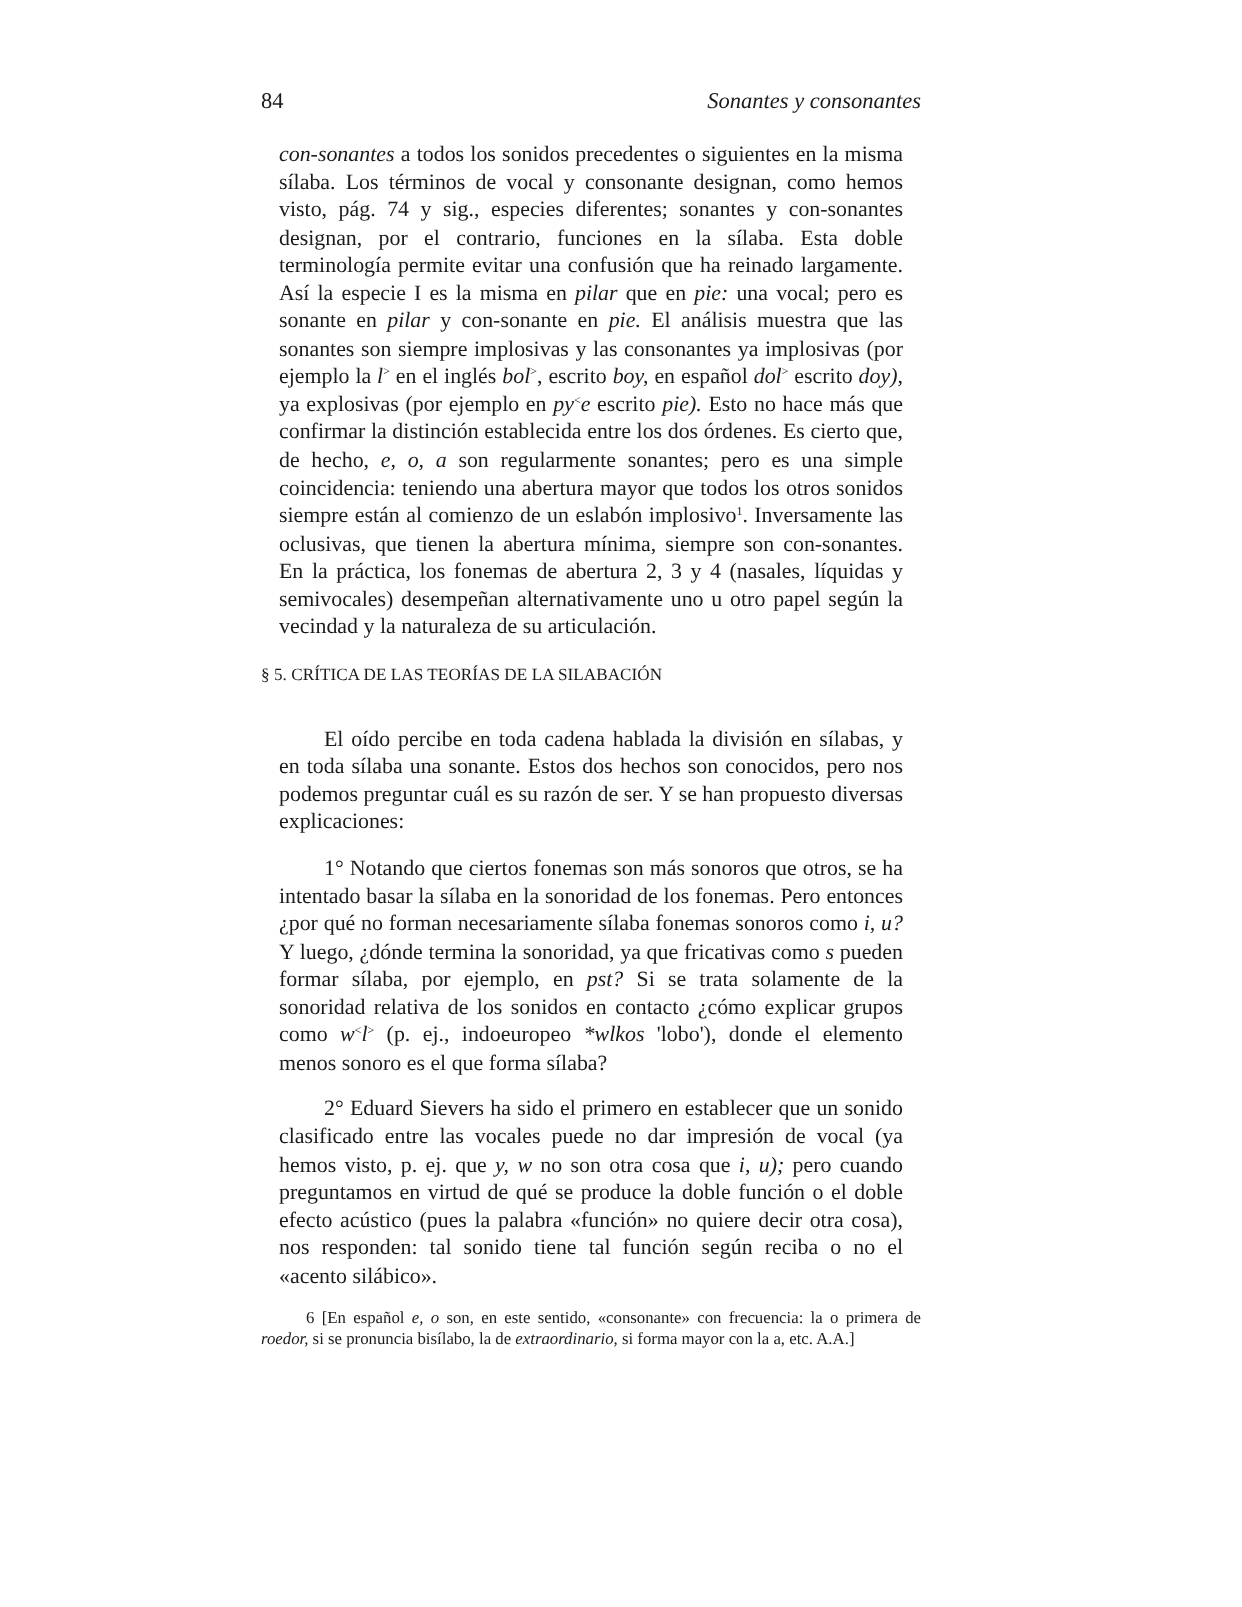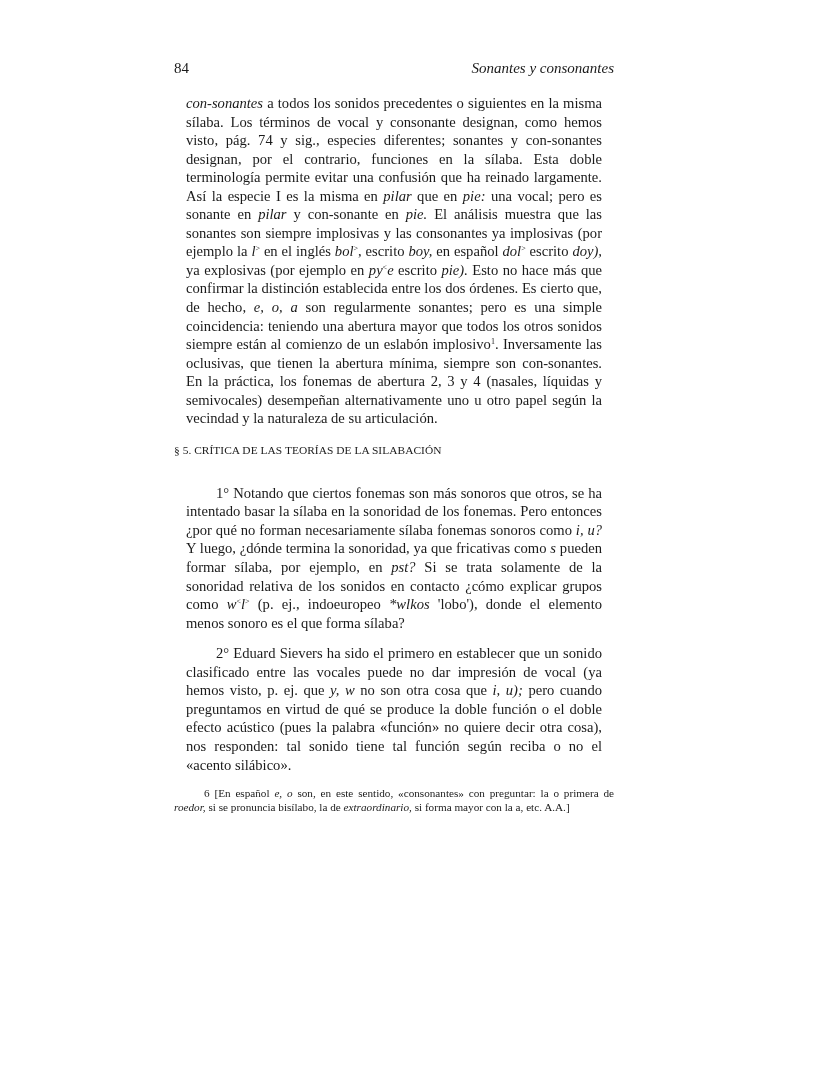--- a/index.html
+++ b/index.html
@@ -26,22 +26,23 @@
   <div class="running-head">
     <span>84</span>
     <span class="title">Sonantes y consonantes</span>
   </div>
 
   <div class="body-text">
     <p><i>con-sonantes</i><span> a todos los sonidos precedentes o siguientes en la misma sílaba. Los términos de vocal y consonante designan, como hemos visto, pág. 74 y sig., especies diferentes; sonantes y con-sonantes designan, por el contrario, funciones en la sílaba. Esta doble terminología permite evitar una confusión que ha reinado largamente. Así la especie I es la misma en </span><i>pilar</i><span> que en </span><i>pie:</i><span> una vocal; pero es sonante en </span><i>pilar</i><span> y con-sonante en </span><i>pie.</i><span> El análisis muestra que las sonantes son siempre implosivas y las consonantes ya implosivas (por ejemplo la </span><i>l</i><sup class="mk">&gt;</sup><span> en el inglés </span><i>bol</i><sup class="mk">&gt;</sup><span>, escrito </span><i>boy,</i><span> en español </span><i>dol</i><sup class="mk">&gt;</sup><span> escrito </span><i>doy),</i><span> ya explosivas (por ejemplo en </span><i>py</i><sup class="mk">&lt;</sup><i>e</i><span> escrito </span><i>pie).</i><span> Esto no hace más que confirmar la distinción establecida entre los dos órdenes. Es cierto que, de hecho, </span><i>e, o, a</i><span> son regularmente sonantes; pero es una simple coincidencia: teniendo una abertura mayor que todos los otros sonidos siempre están al comienzo de un eslabón implosivo</span><sup class="fn">1</sup><span>. Inversamente las oclusivas, que tienen la abertura mínima, siempre son con-sonantes. En la práctica, los fonemas de abertura 2, 3 y 4 (nasales, líquidas y semivocales) desempeñan alternativamente uno u otro papel según la vecindad y la naturaleza de su articulación.</span></p>
 
     <div class="section-heading">§ 5. CRÍTICA DE LAS TEORÍAS DE LA SILABACIÓN</div>
 
+    <p class="indent">El oído percibe en toda cadena hablada la división en sílabas, y en toda sílaba una sonante. Estos dos hechos son conocidos, pero nos podemos preguntar cuál es su razón de ser. Y se han propuesto diversas explicaciones:</p>
 
     <p class="indent"><span>1° Notando que ciertos fonemas son más sonoros que otros, se ha intentado basar la sílaba en la sonoridad de los fonemas. Pero entonces ¿por qué no forman necesariamente sílaba fonemas sonoros como </span><i>i, u?</i><span> Y luego, ¿dónde termina la sonoridad, ya que fricativas como </span><i>s</i><span> pueden formar sílaba, por ejemplo, en </span><i>pst?</i><span> Si se trata solamente de la sonoridad relativa de los sonidos en contacto ¿cómo explicar grupos como </span><i>w</i><sup class="mk">&lt;</sup><i>l</i><sup class="mk">&gt;</sup><span> (p. ej., indoeuropeo </span><i>*wlkos</i><span> 'lobo'), donde el elemento menos sonoro es el que forma sílaba?</span></p>
 
     <p class="indent"><span>2° Eduard Sievers ha sido el primero en establecer que un sonido clasificado entre las vocales puede no dar impresión de vocal (ya hemos visto, p. ej. que </span><i>y, w</i><span> no son otra cosa que </span><i>i, u);</i><span> pero cuando preguntamos en virtud de qué se produce la doble función o el doble efecto acústico (pues la palabra «función» no quiere decir otra cosa), nos responden: tal sonido tiene tal función según reciba o no el «acento silábico».</span></p>
   </div>
 
   <div class="footnote">
-    <p><span>6 [En español </span><i>e, o</i><span> son, en este sentido, «consonantes» con preguntar: la o primera de </span><i>roedor,</i><span> si se pronuncia bisílabo, la de </span><i>extraordinario,</i><span> si forma mayor con la a, etc. A.A.]</span></p>
+    <p><span>6 [En español </span><i>e, o</i><span> son, en este sentido, «consonante» con frecuencia: la o primera de </span><i>roedor,</i><span> si se pronuncia bisílabo, la de </span><i>extraordinario,</i><span> si forma mayor con la a, etc. A.A.]</span></p>
   </div>
 </div>
 
 </body></html>

